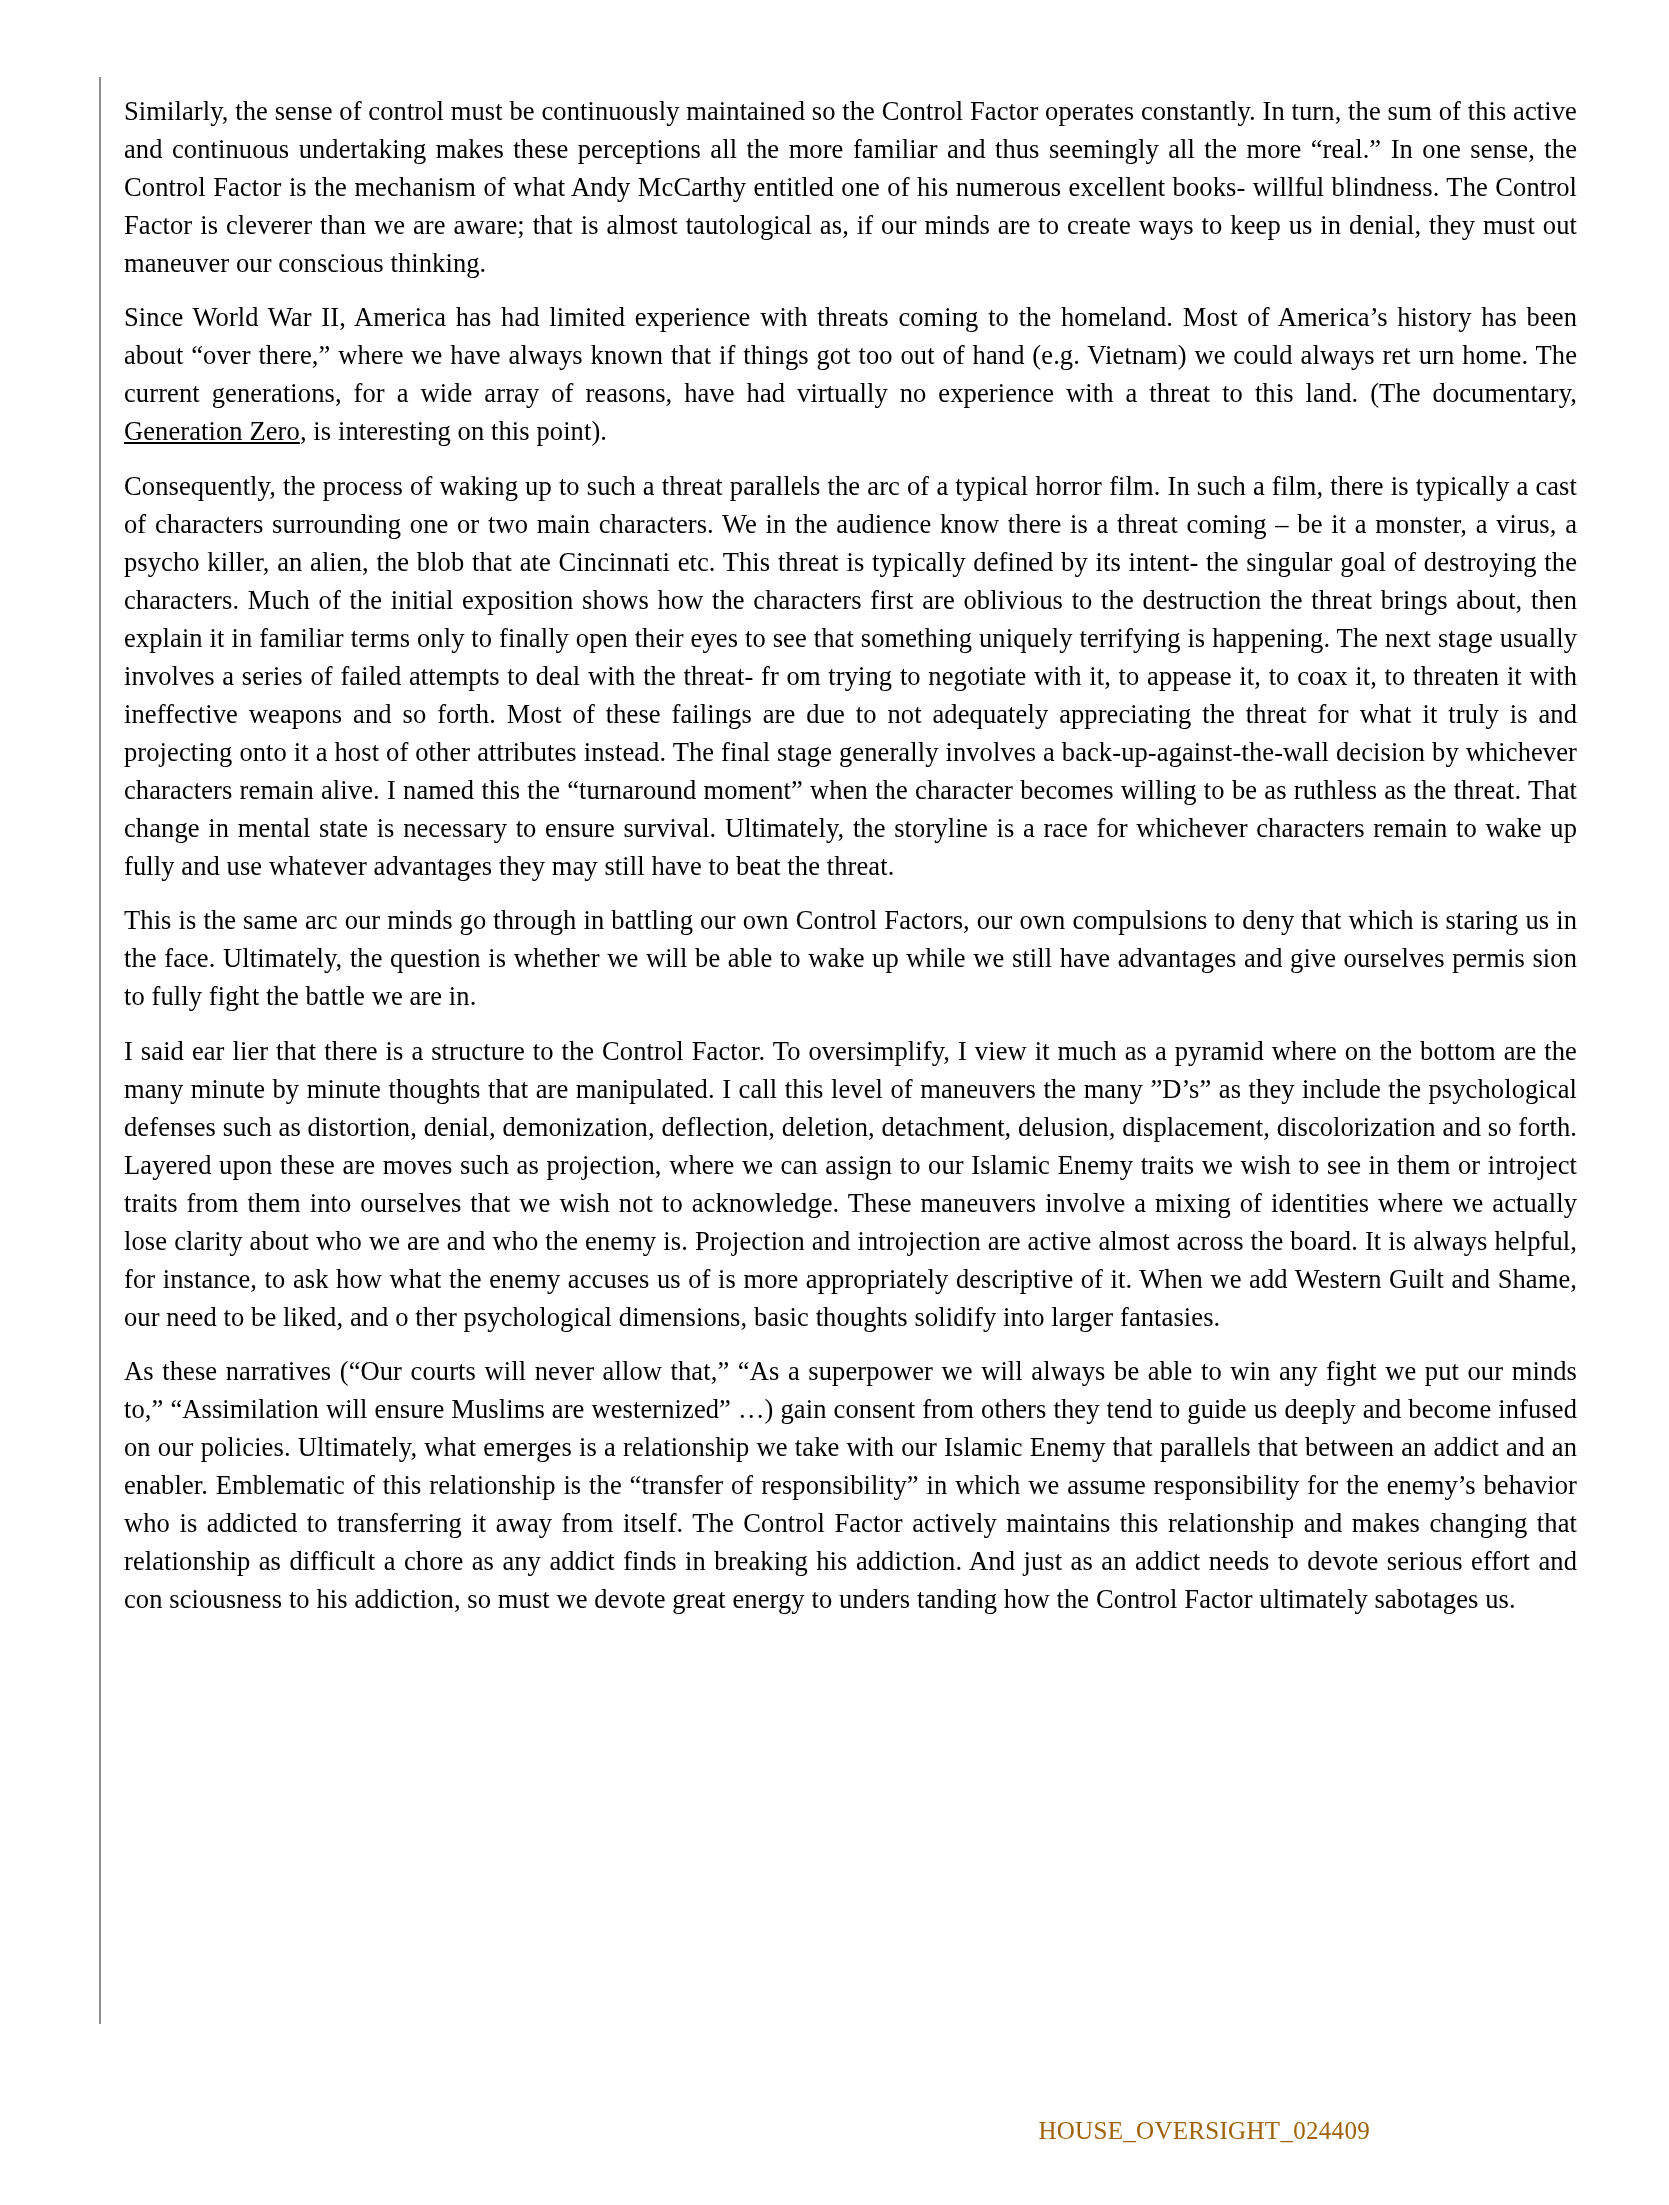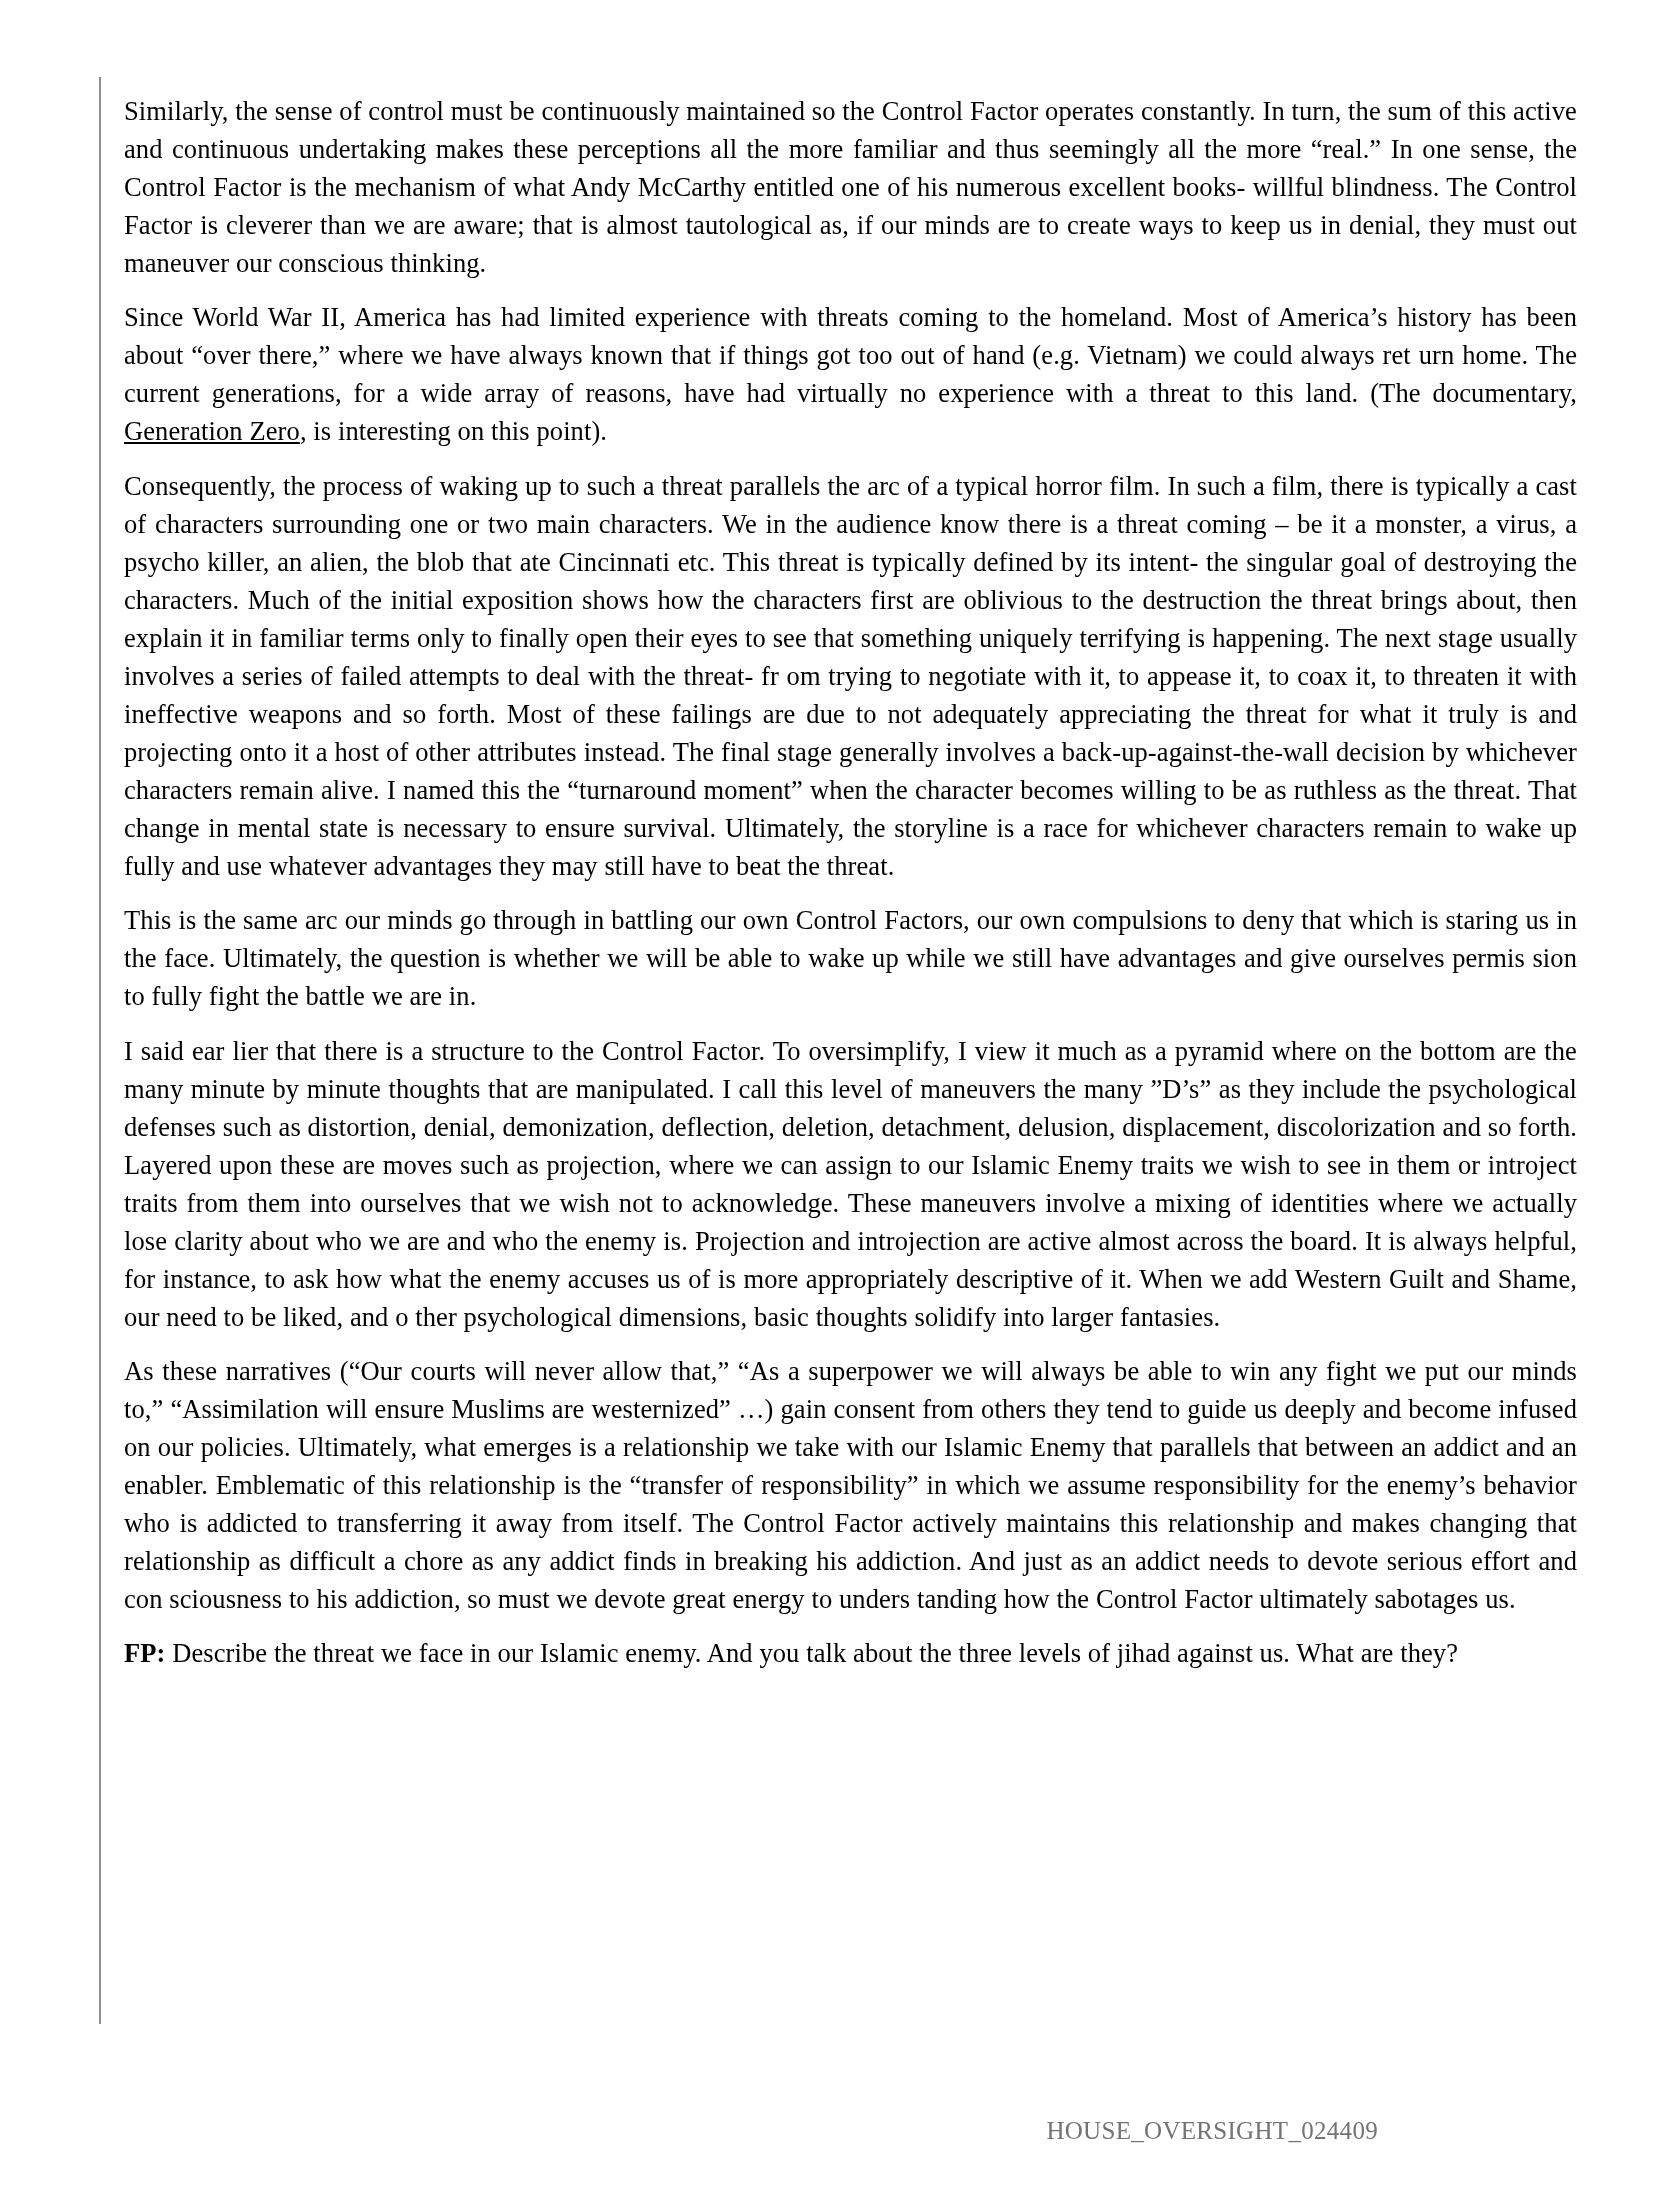--- a/index.html
+++ b/index.html
@@ -47,26 +47,26 @@
     margin-bottom: 0;
   }
   .u {
     text-decoration: underline;
   }
   .b {
     font-weight: bold;
   }
   .footer-id {
     position: absolute;
-    right: 90px;
+    right: 98px;
     bottom: 60px;
     font-family: "Liberation Serif", serif;
     font-size: 25px;
     letter-spacing: 0.3px;
-    color: #737373;
+    color: #a16207;
     white-space: nowrap;
   }
 </style>
 </head>
 <body>
 
 <div class="page">
 
   <div class="left-rule"></div>
 
@@ -77,20 +77,19 @@
     <p class="para"><span>Since World War II, America has had limited experience with threats coming to the homeland. Most of America’s history has been about “over there,” where we have always known that if things got too out of hand (e.g. Vietnam) we could always ret urn home. The current generations, for a wide array of reasons, have had virtually no experience with a threat to this land. (The documentary, </span><span class="u">Generation Zero</span><span>, is interesting on this point).</span></p>
 
     <p class="para">Consequently, the process of waking up to such a threat parallels the arc of a typical horror film. In such a film, there is typically a cast of characters surrounding one or two main characters. We in the audience know there is a threat coming – be it a monster, a virus, a psycho killer, an alien, the blob that ate Cincinnati etc. This threat is typically defined by its intent- the singular goal of destroying the characters. Much of the initial exposition shows how the characters first are oblivious to the destruction the threat brings about, then explain it in familiar terms only to finally open their eyes to see that something uniquely terrifying is happening. The next stage usually involves a series of failed attempts to deal with the threat- fr om trying to negotiate with it, to appease it, to coax it, to threaten it with ineffective weapons and so forth. Most of these failings are due to not adequately appreciating the threat for what it truly is and projecting onto it a host of other attributes instead. The final stage generally involves a back-up-against-the-wall decision by whichever characters remain alive. I named this the “turnaround moment” when the character becomes willing to be as ruthless as the threat. That change in mental state is necessary to ensure survival. Ultimately, the storyline is a race for whichever characters remain to wake up fully and use whatever advantages they may still have to beat the threat.</p>
 
     <p class="para">This is the same arc our minds go through in battling our own Control Factors, our own compulsions to deny that which is staring us in the face. Ultimately, the question is whether we will be able to wake up while we still have advantages and give ourselves permis sion to fully fight the battle we are in.</p>
 
     <p class="para">I said ear lier that there is a structure to the Control Factor. To oversimplify, I view it much as a pyramid where on the bottom are the many minute by minute thoughts that are manipulated. I call this level of maneuvers the many ”D’s” as they include the psychological defenses such as distortion, denial, demonization, deflection, deletion, detachment, delusion, displacement, discolorization and so forth. Layered upon these are moves such as projection, where we can assign to our Islamic Enemy traits we wish to see in them or introject traits from them into ourselves that we wish not to acknowledge. These maneuvers involve a mixing of identities where we actually lose clarity about who we are and who the enemy is. Projection and introjection are active almost across the board. It is always helpful, for instance, to ask how what the enemy accuses us of is more appropriately descriptive of it. When we add Western Guilt and Shame, our need to be liked, and o ther psychological dimensions, basic thoughts solidify into larger fantasies.</p>
 
     <p class="para">As these narratives (“Our courts will never allow that,” “As a superpower we will always be able to win any fight we put our minds to,” “Assimilation will ensure Muslims are westernized” …) gain consent from others they tend to guide us deeply and become infused on our policies. Ultimately, what emerges is a relationship we take with our Islamic Enemy that parallels that between an addict and an enabler. Emblematic of this relationship is the “transfer of responsibility” in which we assume responsibility for the enemy’s behavior who is addicted to transferring it away from itself. The Control Factor actively maintains this relationship and makes changing that relationship as difficult a chore as any addict finds in breaking his addiction. And just as an addict needs to devote serious effort and con sciousness to his addiction, so must we devote great energy to unders tanding how the Control Factor ultimately sabotages us.</p>
 
-    <p class="para"><span class="b">FP:</span><span> Describe the threat we face in our Islamic enemy. And you talk about the three levels of jihad against us. What are they?</span></p>
 
   </div>
 
   <div class="footer-id">HOUSE_OVERSIGHT_024409</div>
 
 </div>
 
 
 </body></html>

